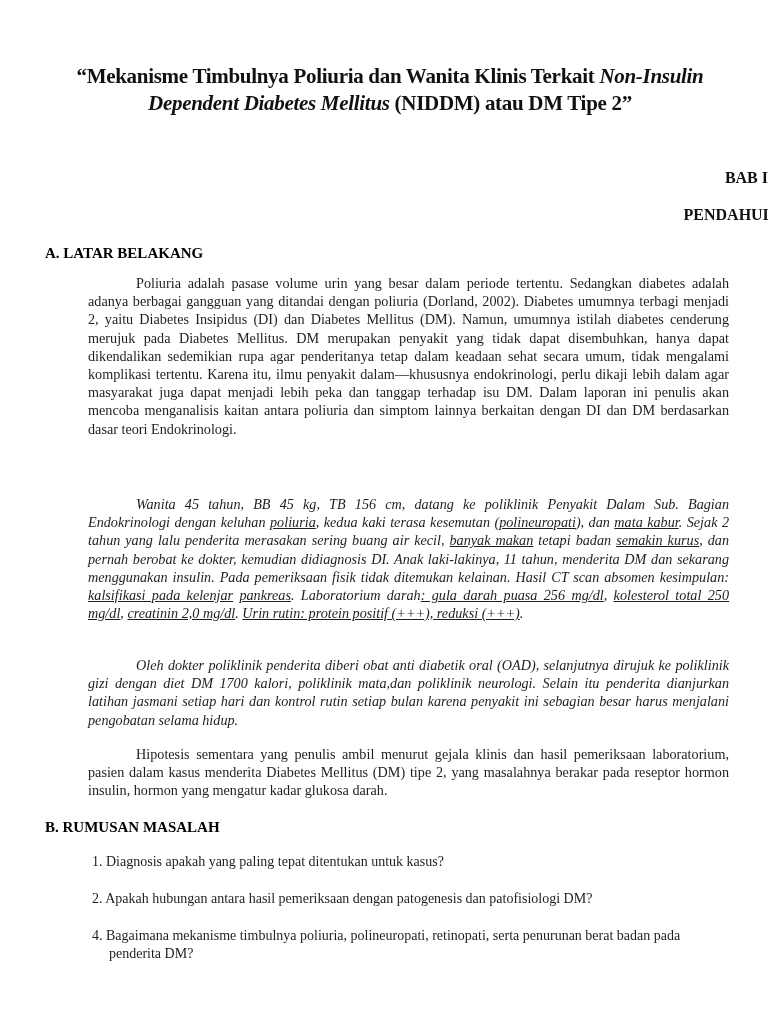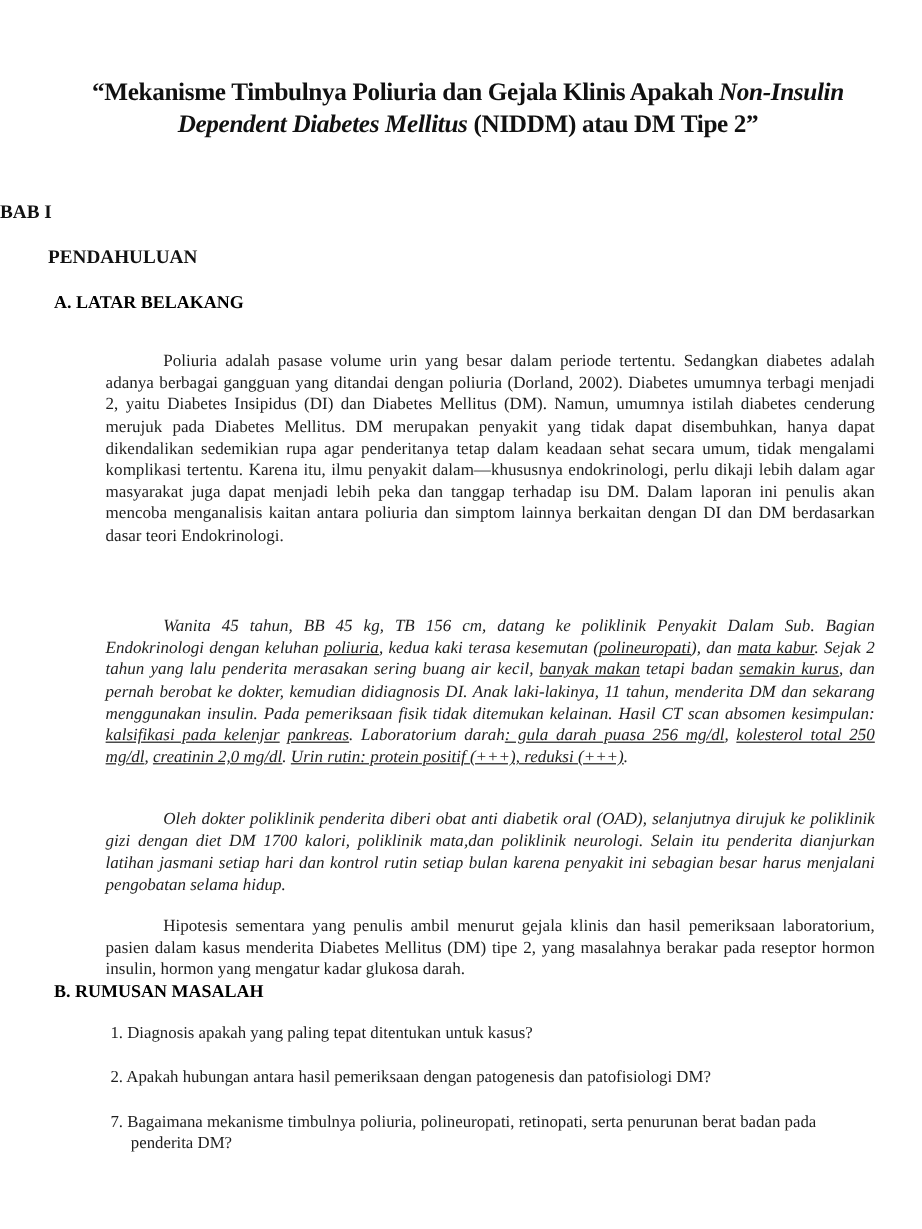--- a/index.html
+++ b/index.html
@@ -2,39 +2,39 @@
 <html><head>
 <meta charset="utf-8">
 <style>
   html, body { margin: 0; padding: 0; background: #ffffff; }
   body { width: 768px; height: 1024px; position: relative; overflow: hidden; color: #1a1a1a;
          font-family: "Liberation Serif", "DejaVu Serif", serif; }
   .page { position: absolute; left: 0; top: 0; width: 768px; height: 1024px; background: #ffffff; }
   .title { position: absolute; left: 60px; top: 63px; width: 660px; text-align: center;
            font-weight: bold; font-size: 21px; line-height: 27px; letter-spacing: -0.3px; color: #111; }
   .title i { font-style: italic; }
-  .h-center { position: absolute; left: 0; width: 768px; text-align: left; font-weight: bold;
+  .h-center { position: absolute; left: 0; width: 768px; text-align: right; font-weight: bold;
               font-size: 16px; color: #111; }
   .h-section { position: absolute; left: 45px; font-weight: bold; font-size: 15px; color: #000000; }
   .para { position: absolute; left: 88px; width: 641px; font-size: 14.2px; line-height: 18.2px;
-          text-align: justify; color: #1e1e1e; margin-top: 18px; }
+          text-align: justify; color: #1e1e1e; }
   .para .indent { display: inline-block; width: 48px; }
   .para.it { font-style: italic; }
   .u { text-decoration: underline; }
   .ul-head { position: absolute; left: 88px; top: 460px; font-size: 14.2px; text-decoration: underline; color:#1e1e1e; }
   .list-item { position: absolute; left: 92px; width: 640px; font-size: 14px; line-height: 18px; color:#1e1e1e; }
   .list-item .cont { display: block; padding-left: 17px; }
 </style>
 </head>
 <body>
 
 <div class="page">
 
   <div class="title">
-    <span>“Mekanisme Timbulnya Poliuria dan Gejala Klinis Apakah </span><i>Non-Insulin Dependent Diabetes Mellitus</i><span> (NIDDM) atau DM Tipe 2”</span>
+    <span>“Mekanisme Timbulnya Poliuria dan Wanita Klinis Terkait </span><i>Non-Insulin Dependent Diabetes Mellitus</i><span> (NIDDM) atau DM Tipe 2”</span>
   </div>
 
   <div class="h-center" style="top:169px;">BAB I</div>
   <div class="h-center" style="top:206px;margin-left:40px;">PENDAHULUAN</div>
 
   <div class="h-section" style="top:245px;">A. LATAR BELAKANG</div>
 
   <div class="para" style="top:274px;"><span class="indent"></span><span>Poliuria adalah pasase volume urin yang besar dalam periode tertentu. Sedangkan diabetes adalah adanya berbagai gangguan yang ditandai dengan poliuria (Dorland, 2002). Diabetes umumnya terbagi menjadi 2, yaitu Diabetes Insipidus (DI) dan Diabetes Mellitus (DM). Namun, umumnya istilah diabetes cenderung merujuk pada Diabetes Mellitus. DM merupakan penyakit yang tidak dapat disembuhkan, hanya dapat dikendalikan sedemikian rupa agar penderitanya tetap dalam keadaan sehat secara umum, tidak mengalami komplikasi tertentu. Karena itu, ilmu penyakit dalam—khususnya endokrinologi, perlu dikaji lebih dalam agar masyarakat juga dapat menjadi lebih peka dan tanggap terhadap isu DM. Dalam laporan ini penulis akan mencoba menganalisis kaitan antara poliuria dan simptom lainnya berkaitan dengan DI dan DM berdasarkan dasar teori Endokrinologi.</span></div>
 
 
@@ -46,17 +46,17 @@
 
   <div class="h-section" style="top:819px;">B. RUMUSAN MASALAH</div>
 
   <div class="list-item" style="top:853px;">
     <span>1. Diagnosis apakah yang paling tepat ditentukan untuk kasus?</span>
   </div>
   <div class="list-item" style="top:890px;">
     <span>2. Apakah hubungan antara hasil pemeriksaan dengan patogenesis dan patofisiologi DM?</span>
   </div>
   <div class="list-item" style="top:927px;">
-    <span>7. Bagaimana mekanisme timbulnya poliuria, polineuropati, retinopati, serta penurunan berat badan pada</span>
+    <span>4. Bagaimana mekanisme timbulnya poliuria, polineuropati, retinopati, serta penurunan berat badan pada</span>
     <span class="cont">penderita DM?</span>
   </div>
 
 </div>
 
 </body></html>

